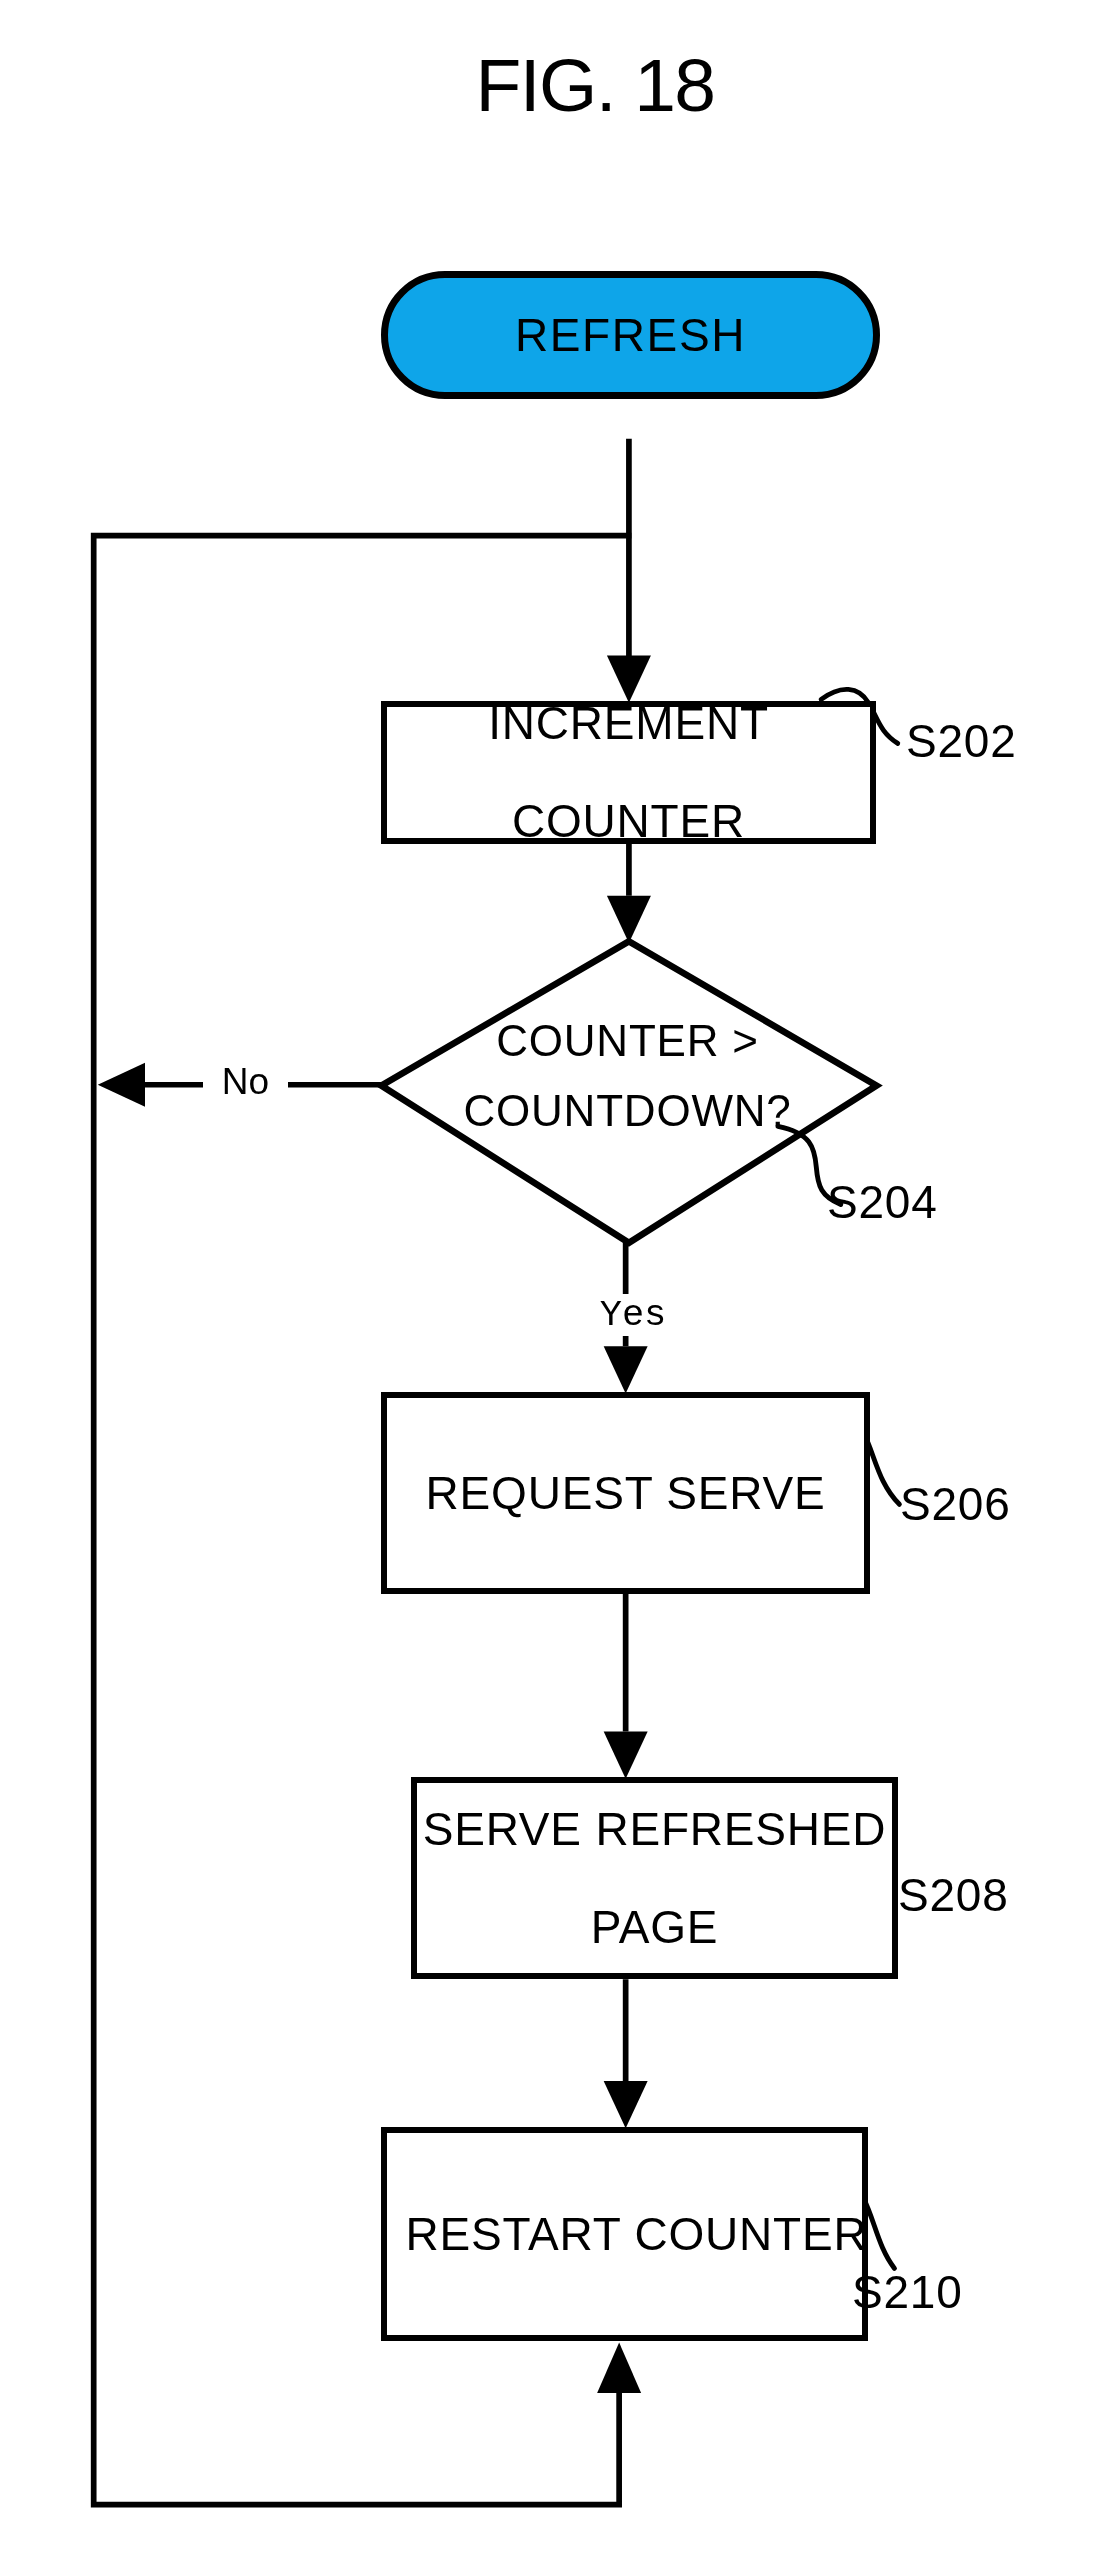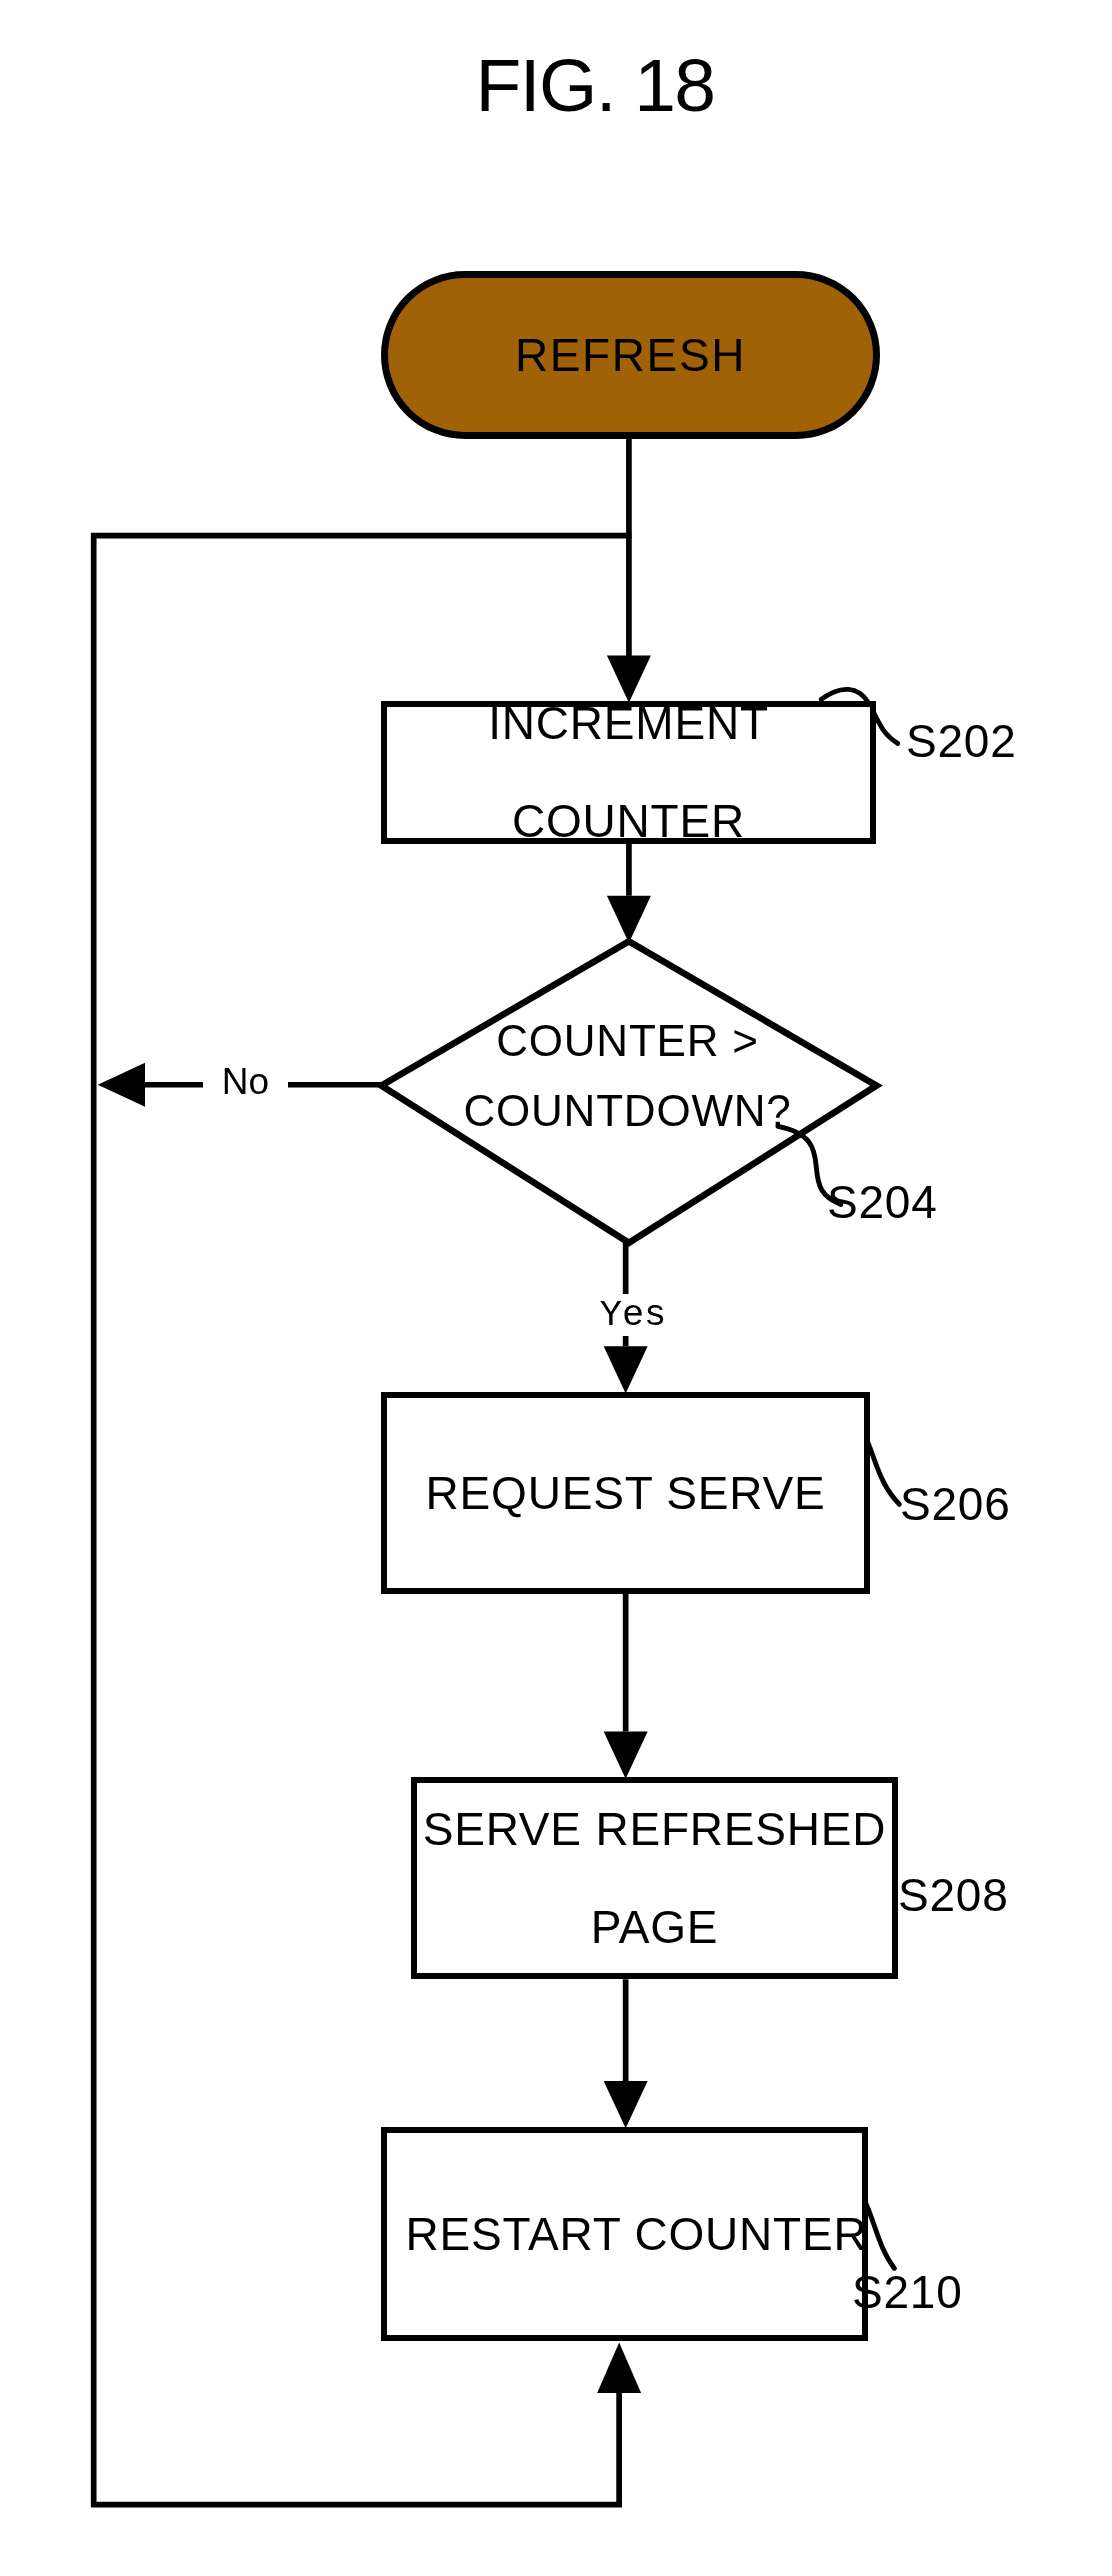--- a/index.html
+++ b/index.html
@@ -13,25 +13,25 @@
   }
   .abs{position:absolute;}
   #fig-title{
     left:424px;top:42px;width:342px;height:81px;
     font-size:75px;letter-spacing:-1.6px;text-align:center;
     white-space:nowrap;z-index:2;
   }
   svg.wires{left:0;top:0;z-index:1;}
   
   .terminator{
-    left:381px;top:271px;width:499px;height:168px;
+    left:381px;top:271px;width:499px;height:128px;
     border:7.3px solid #000;border-radius:84px;
     box-sizing:border-box;
     display:flex;align-items:center;justify-content:center;
-    font-size:46px;letter-spacing:1.6px;z-index:2;background:#a16207;
+    font-size:46px;letter-spacing:1.6px;z-index:2;background:#0ea5e9;
   }
   
   .process{
     border:6.5px solid #000;box-sizing:border-box;background:#fff;
     display:flex;flex-direction:column;align-items:center;justify-content:center;
     font-size:46px;line-height:65px;letter-spacing:0.8px;
     text-align:center;z-index:2;white-space:nowrap;gap:33px;
   }
   .process div:empty{display:none;}
   #box-increment{left:381px;top:701px;width:495px;height:143px;}

